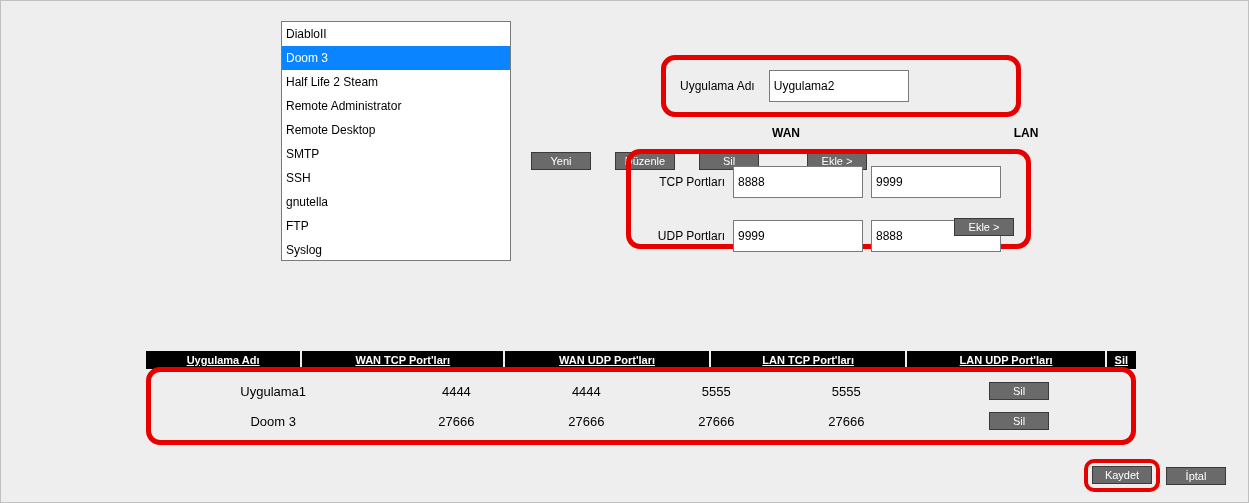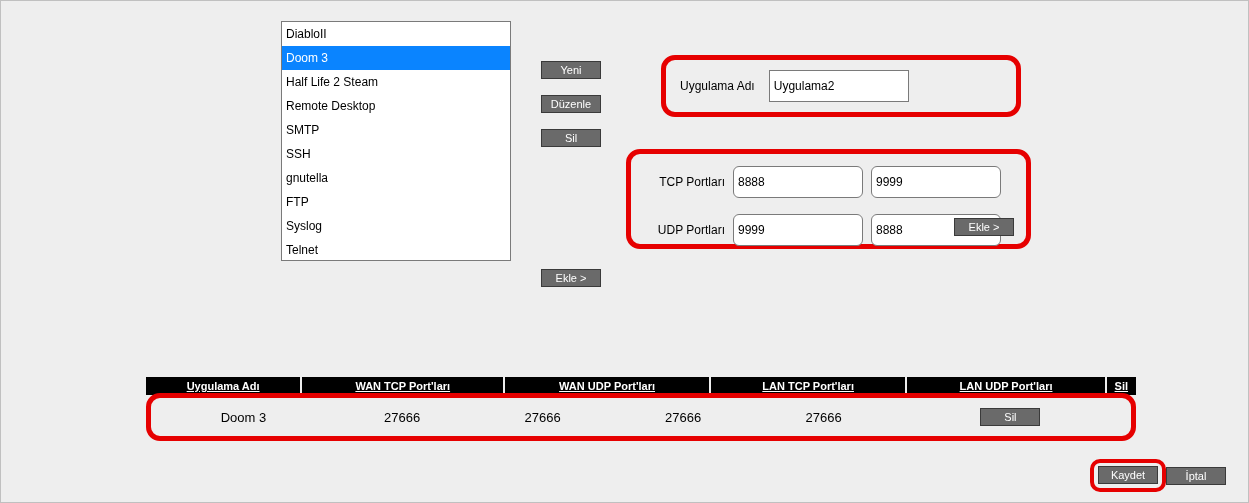--- a/index.html
+++ b/index.html
@@ -35,22 +35,21 @@
     white-space: nowrap;
     cursor: default;
   }
   .listbox-item.selected {
     background: #0a84ff;
     color: #fff;
   }
 
   .action-col {
     display: flex;
-    flex-direction: column;
-    gap: 16px;
+    gap: 24px;
     padding-top: 40px;
     width: 80px;
     align-items: center;
   }
   .action-col .spacer { height: 90px; }
 
   .btn {
     background: #6a6a6a;
     color: #fff;
     border: 1px solid #3a3a3a;
@@ -107,24 +106,24 @@
     top: 128px;
     left: -5px;
     width: 405px;
     height: 100px;
     padding: 12px 14px 8px 14px;
   }
   .port-row {
     display: flex;
     align-items: center;
     gap: 8px;
-    margin-bottom: 16px;
+    margin-bottom: 22px;
   }
   .port-row label { width: 80px; text-align: right; white-space: nowrap; }
-  .port-row .txt { width: 130px; border-radius: 6px; }
+  .port-row .txt { width: 130px; }
 
   .ekle-inner {
     position: absolute;
     right: 12px;
     bottom: 8px;
   }
 
   
   .table-wrap {
     margin-top: 90px;
@@ -158,36 +157,38 @@
     border-radius: 14px;
     padding: 4px 4px;
     margin-top: -2px;
   }
 
   .footer {
     position: absolute;
     right: 22px;
     bottom: 10px;
     display: flex;
+    gap: 6px;
     align-items: center;
   }
   .footer-red {
     border: 4px solid #e60000;
     border-radius: 10px;
     padding: 3px 4px 4px 4px;
   }
 </style>
 </head>
 <body>
 
 <div class="top-section">
   <div class="listbox" id="listbox">
       <div class="listbox-item">DiabloII</div>
       <div class="listbox-item selected">Doom 3</div>
       <div class="listbox-item">Half Life 2 Steam</div>
+      <div class="listbox-item">Remote Administrator</div>
       <div class="listbox-item">Remote Desktop</div>
       <div class="listbox-item">SMTP</div>
       <div class="listbox-item">SSH</div>
       <div class="listbox-item">gnutella</div>
       <div class="listbox-item">FTP</div>
       <div class="listbox-item">Syslog</div>
       <div class="listbox-item">Telnet</div>
       <div class="listbox-item">VNC</div>
       <div class="listbox-item">POP3</div>
     </div>
@@ -199,20 +200,24 @@
     <div class="spacer"></div>
     <button class="btn">Ekle &gt;</button>
   </div>
 
   <div class="form-area">
     <div class="red-box app-name-box">
       <label>Uygulama Adı</label>
       <input class="txt" type="text" value="Uygulama2" style="">
     </div>
 
+    <div class="port-header">
+      <div class="col">WAN</div>
+      <div class="col">LAN</div>
+    </div>
 
     <div class="red-box ports-box">
       <div class="port-row">
         <label>TCP Portları</label>
         <input class="txt" type="text" value="8888" style="">
         <input class="txt" type="text" value="9999" style="">
       </div>
       <div class="port-row">
         <label>UDP Portları</label>
         <input class="txt" type="text" value="9999" style="">
@@ -233,20 +238,28 @@
         <th>LAN TCP Port'ları</th>
         <th>LAN UDP Port'ları</th>
         <th>Sil</th>
       </tr>
     </thead>
   </table>
   <div class="table-red">
     <table class="tbl">
       <tbody id="rules-body">
           <tr>
+            <td>Uygulama1</td>
+            <td>4444</td>
+            <td>4444</td>
+            <td>5555</td>
+            <td>5555</td>
+            <td><button class="btn">Sil</button></td>
+          </tr>
+          <tr>
             <td>Doom 3</td>
             <td>27666</td>
             <td>27666</td>
             <td>27666</td>
             <td>27666</td>
             <td><button class="btn">Sil</button></td>
           </tr>
         </tbody>
     </table>
   </div>

